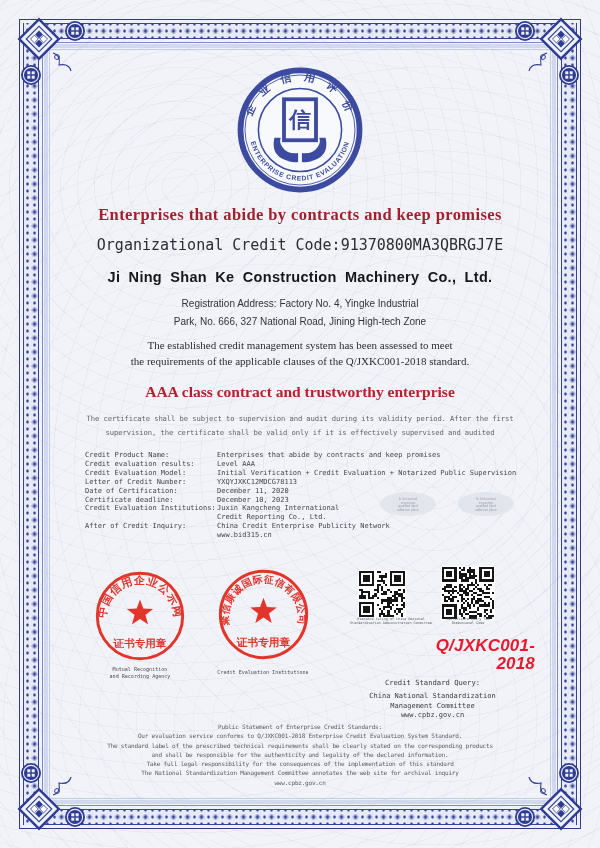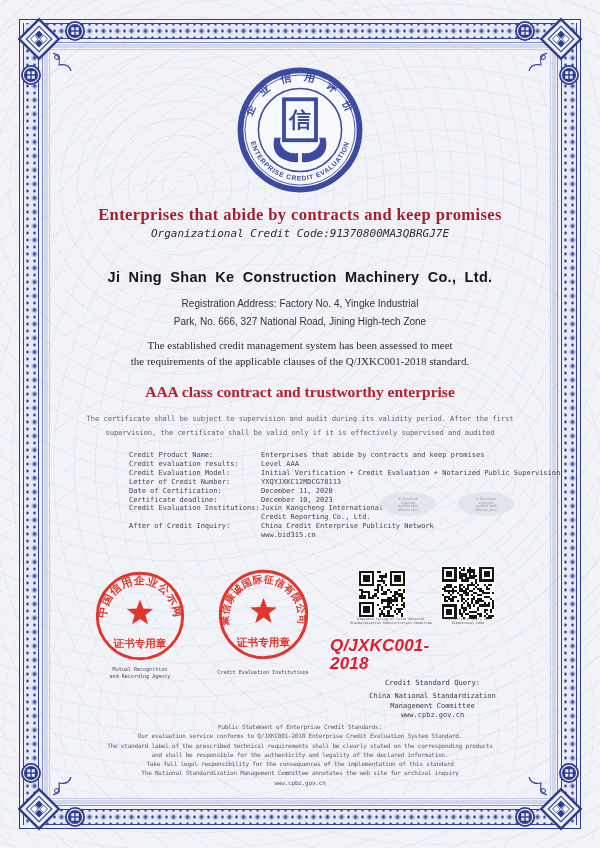--- a/index.html
+++ b/index.html
@@ -25,51 +25,51 @@
   .f3{position:absolute;inset:44px;border:4px solid rgba(185,195,225,.55);}
   .f4{position:absolute;inset:49px;border:1px solid #c3cae4;}
   .corner{position:absolute;width:80px;height:80px;}
   .tl{top:13px;left:13px}.tr{top:13px;right:13px;transform:scaleX(-1)}
   .bl2{bottom:13px;left:13px;transform:scaleY(-1)}.br2{bottom:13px;right:13px;transform:scale(-1,-1)}
   
   .badge{top:66px;left:50%;margin-left:-64px;width:128px;height:128px;}
   
   .title{top:205px;font-family:"Liberation Serif",serif;font-weight:bold;font-size:16.5px;
     letter-spacing:.4px;color:#a31f2b;}
-  .orgcode{top:227px;font-family:"DejaVu Sans Mono",monospace;font-size:11px;color:#2c2c33;font-style:italic;}
+  .orgcode{top:236px;font-family:"DejaVu Sans Mono",monospace;font-size:15px;color:#2c2c33;}
   .company{top:261px;font-size:14.5px;font-weight:bold;color:#16161a;word-spacing:4px;letter-spacing:.3px;margin-top:8px;}
   .addr{top:295px;font-family:Liberation Sans, sans-serif;font-size:10px;line-height:17.5px;color:#33333a;}
   .assess{top:337px;font-family:"Liberation Serif",serif;font-size:11px;line-height:16px;color:#2d2d33;}
   .aaa{top:383px;font-family:"Liberation Serif",serif;font-weight:bold;font-size:15.5px;color:#b5202d;}
   .superv{top:412px;font-family:"DejaVu Sans Mono",monospace;font-size:7.2px;letter-spacing:-.1px;
     line-height:13.5px;color:#63636b;}
   .details{left:85px;top:451px;right:36px;font-family:"DejaVu Sans Mono",monospace;
     font-size:7px;line-height:8.9px;color:#45454d;}
   .drow{display:flex;}
-  .dlabel{flex:0 0 132px;margin-left:44px;}
+  .dlabel{flex:0 0 132px;}
   .dval{white-space:pre-line;}
   .oval{width:56px;height:24px;border-radius:50%;background:#e2e5ec;display:flex;align-items:center;
     justify-content:center;overflow:hidden;}
   .ov1{left:380px;top:492px}.ov2{left:458px;top:492px}
   .oval-inner{width:112px;transform:scale(.5);font-size:6.5px;line-height:7.5px;text-align:center;color:#9aa0ae;}
   
   .seal1{left:94px;top:570px;width:92px;height:92px;opacity:.92;}
   .seal2{left:217px;top:568px;width:93px;height:93px;opacity:.92;}
   .seal-cap{width:220px;transform:scale(.55);transform-origin:top center;font-family:"DejaVu Sans Mono",monospace;
     font-size:9.2px;line-height:11.5px;text-align:center;color:#4c4c54;}
   .cap1{left:30px;top:666px;}
   .cap2{left:153px;top:669px;}
   .qr{position:absolute;background:#fff;padding:1px;}
   .qr1{left:358px;top:570px;width:46px;height:46px;}
   .qr2{left:441px;top:566px;width:52px;height:52px;}
   .qr-cap{width:200px;transform:scale(.5);transform-origin:top center;font-family:"DejaVu Sans Mono",monospace;
     font-size:6.8px;line-height:8px;text-align:center;color:#5a5a62;}
   .qc1{left:291px;top:617px;}
   .qc2{left:368px;top:617px;}
-  .stdref{left:330px;top:637px;width:205px;text-align:left;font-size:17px;line-height:18px;
+  .stdref{left:330px;top:637px;width:205px;text-align:right;font-size:17px;line-height:18px;
     font-weight:bold;font-style:italic;color:#e8192c;letter-spacing:.2px;}
   .qlabel{left:330px;top:678px;width:205px;text-align:center;font-family:"DejaVu Sans Mono",monospace;
     font-size:7.2px;color:#3a3a42;}
   .qorg{left:330px;top:692px;width:205px;text-align:center;font-family:"DejaVu Sans Mono",monospace;
     font-size:7px;line-height:9.5px;color:#3a3a42;}
   .footer{top:722px;font-family:"DejaVu Sans Mono",monospace;font-size:6px;letter-spacing:-.2px;
     line-height:9.3px;color:#5c5c64;}
 </style>
 </head>
 <body>

